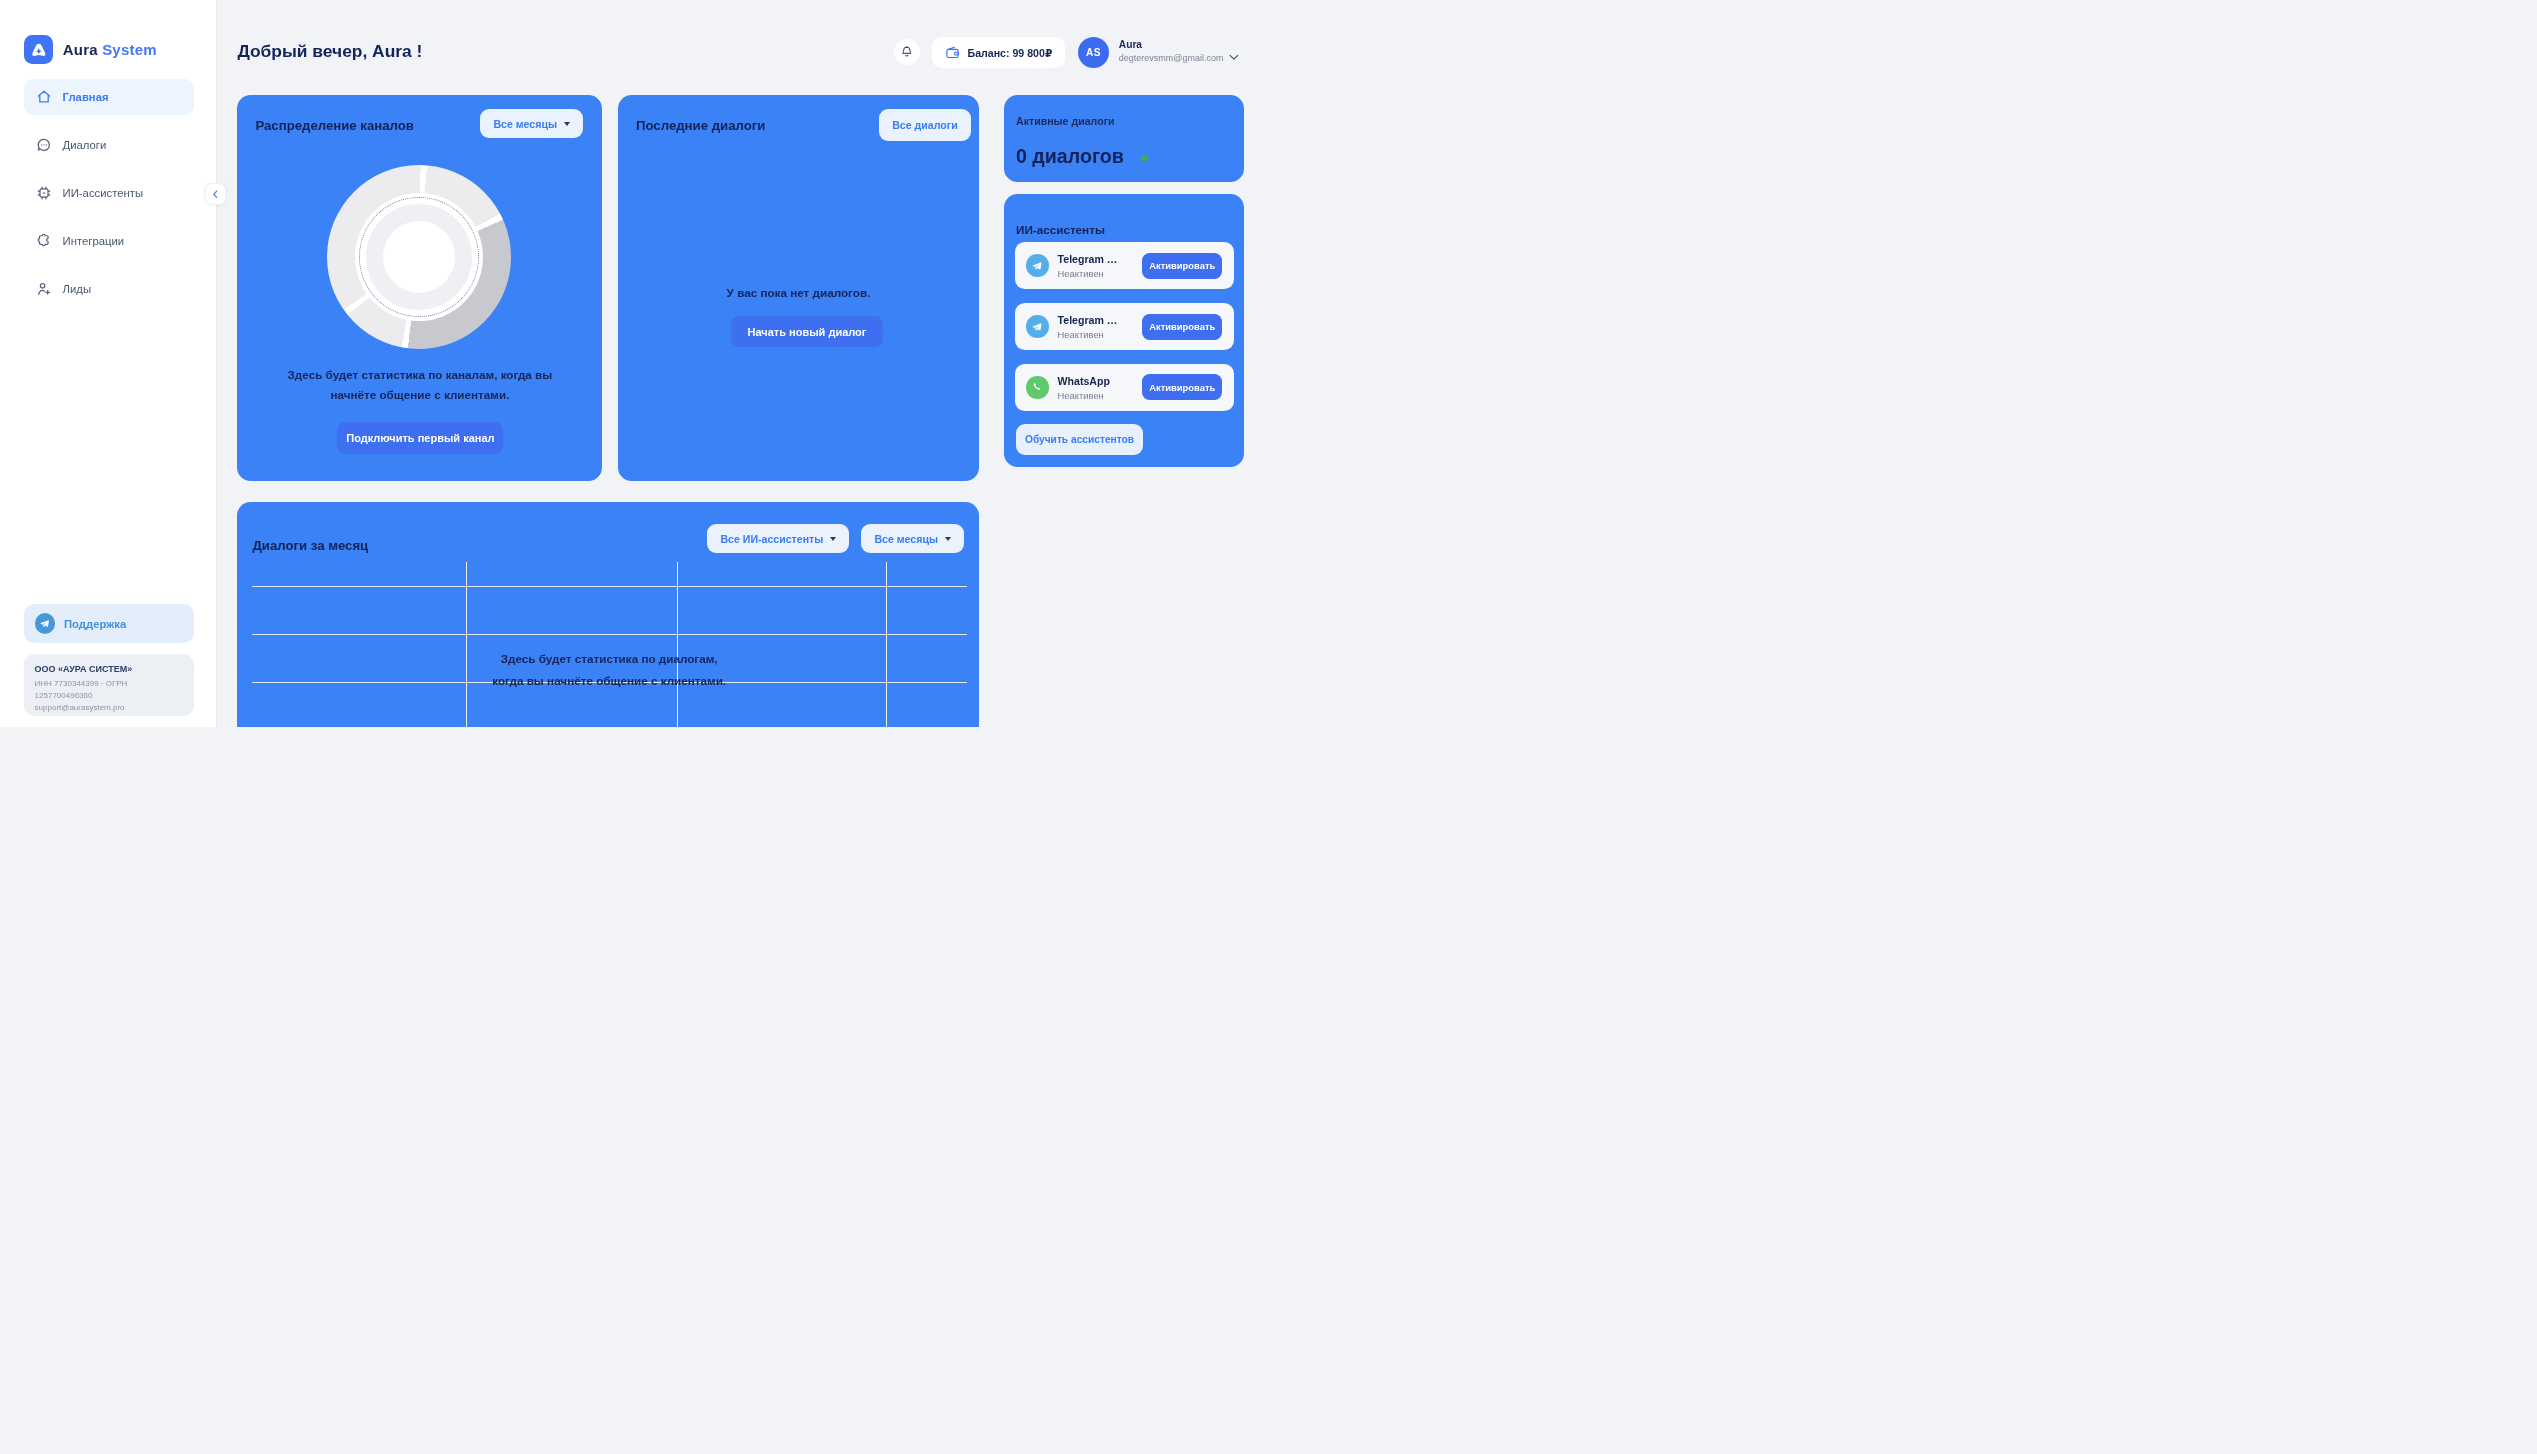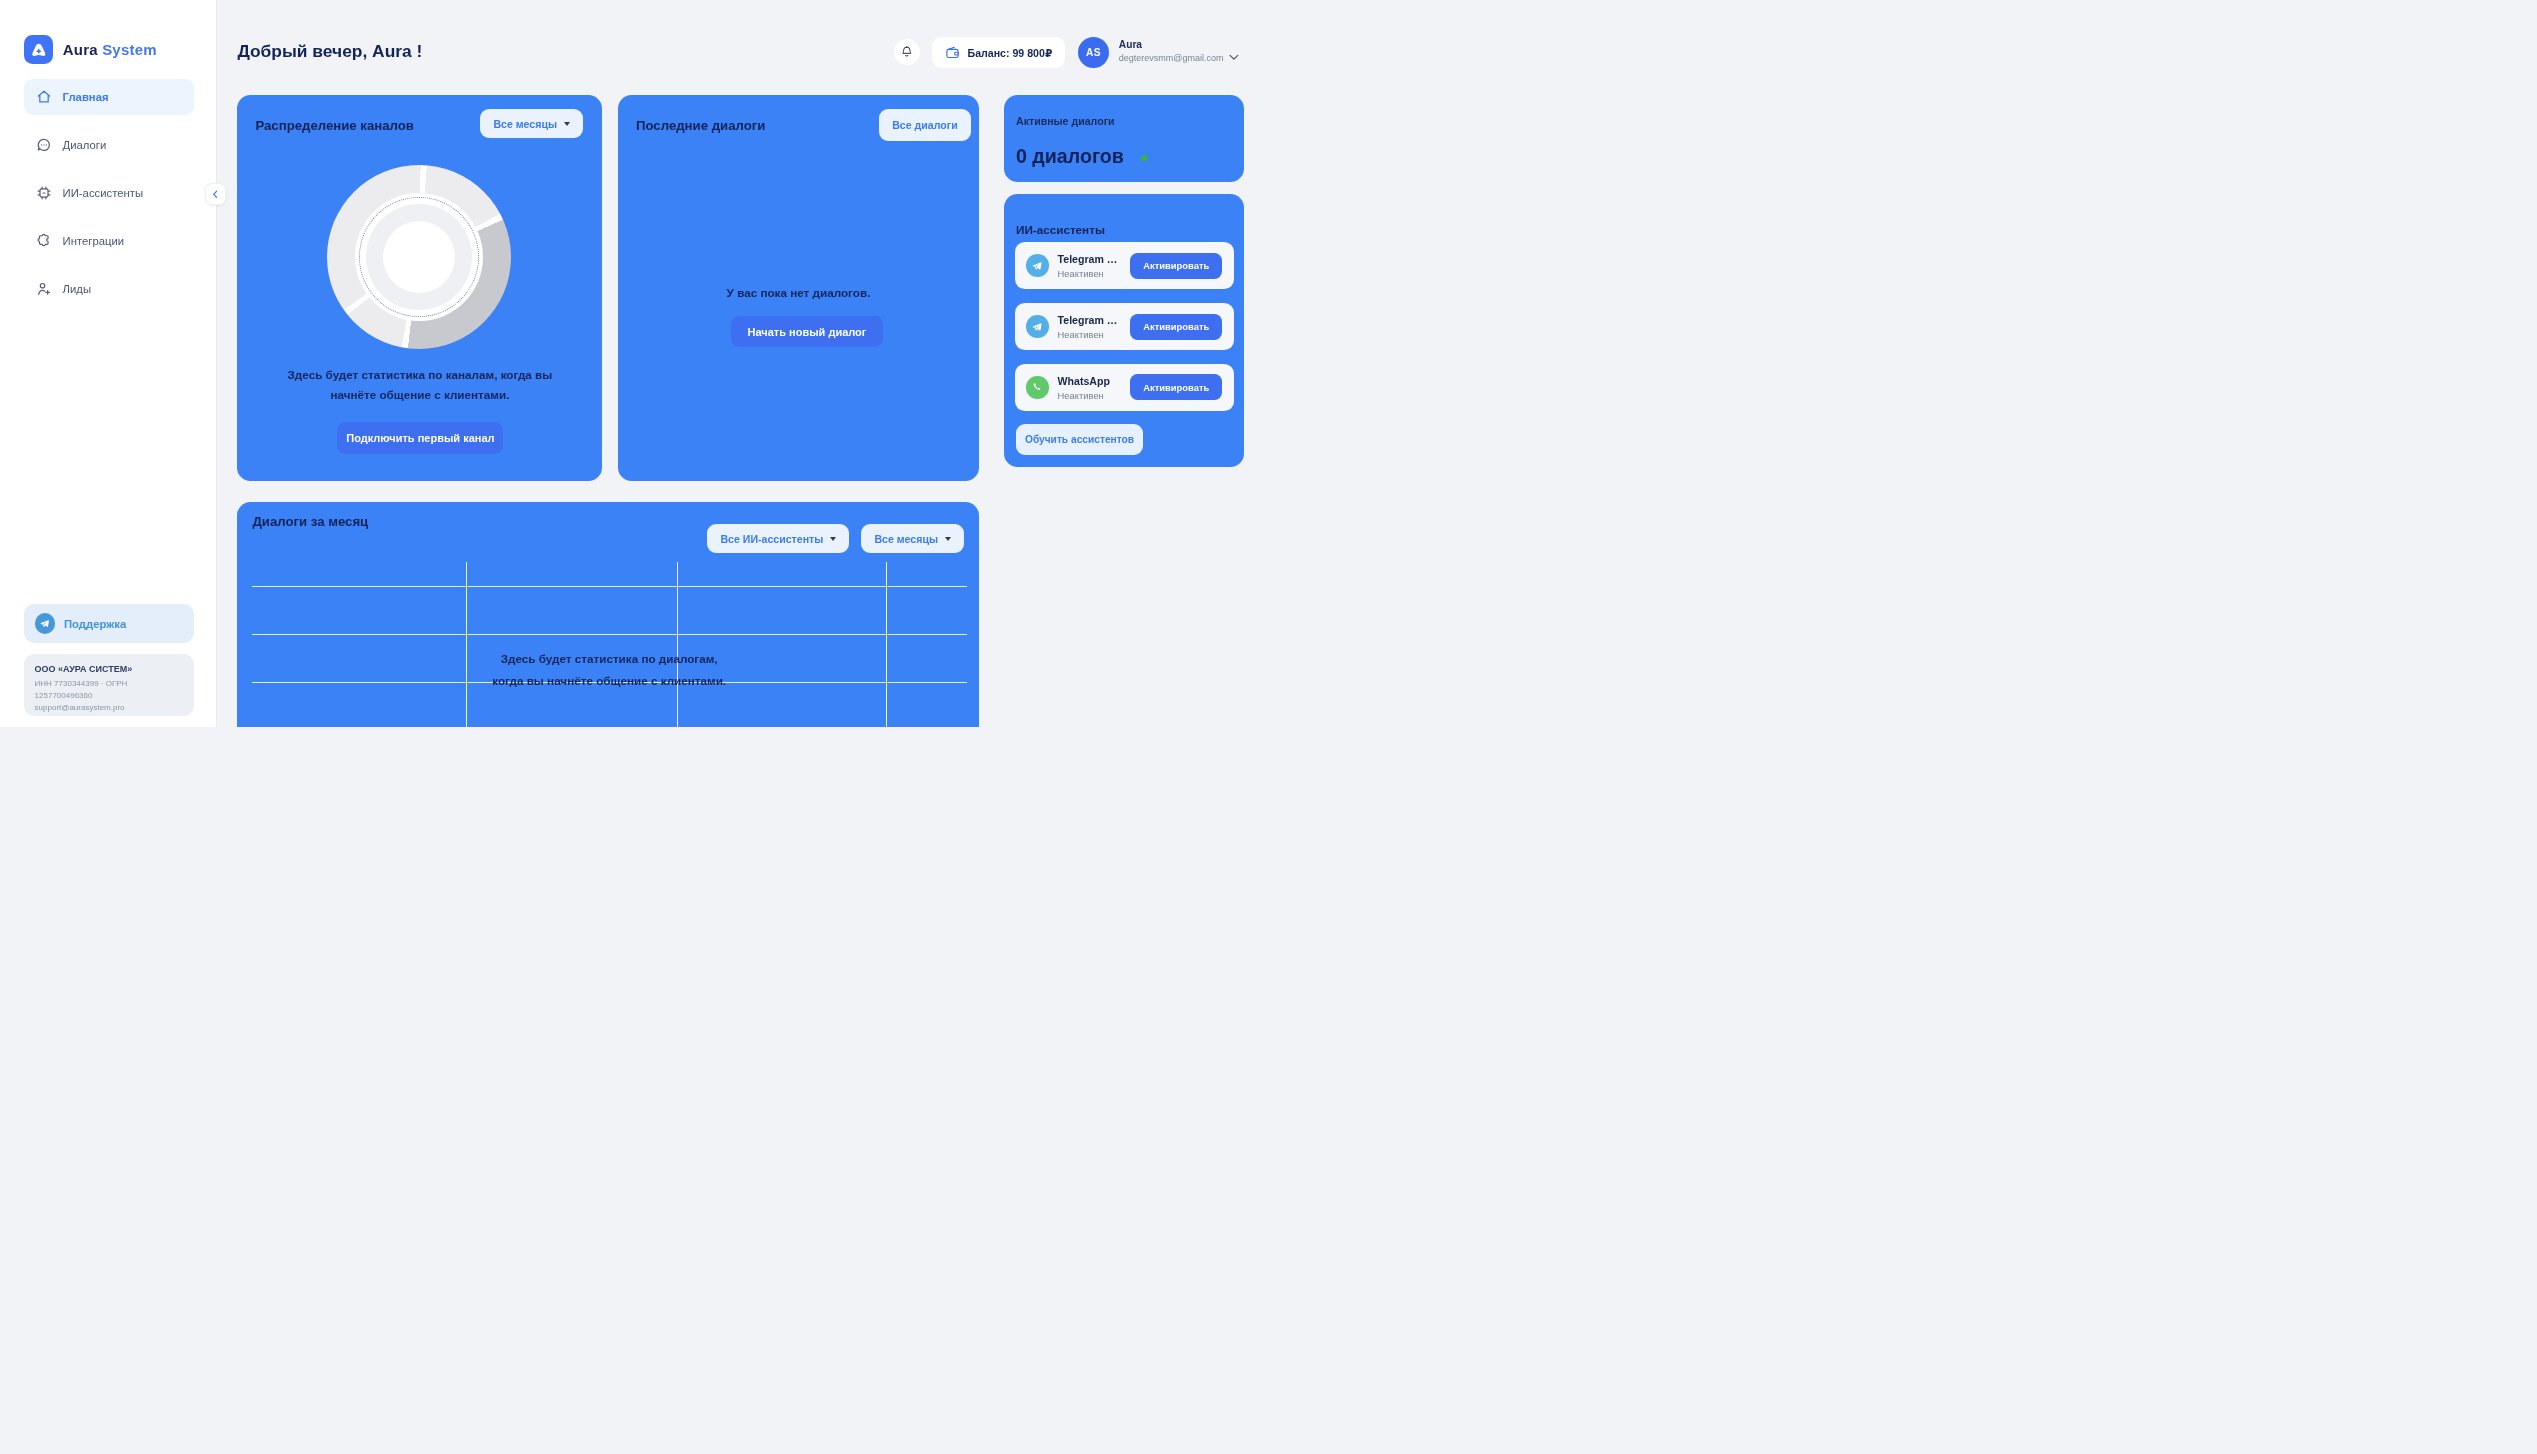--- a/index.html
+++ b/index.html
@@ -116,29 +116,29 @@
   .assist-row:nth-child(2) { margin-bottom:13.6px; }
   .chan-icon { width:22.7px; height:22.7px; border-radius:50%; display:flex; align-items:center;
                justify-content:center; flex:0 0 auto; }
   .chan-icon.telegram { background:#54aee8; }
   .chan-icon.whatsapp { background:#5fc96c; }
   .assist-texts { margin-left:9px; min-width:0; }
   .assist-name { font-size:10.6px; font-weight:700; color:#15254f; white-space:nowrap; overflow:hidden;
                  text-overflow:ellipsis; max-width:69px; }
   .assist-status { font-size:9.4px; color:#76808f; margin-top:2.3px; }
   .assist-action { margin-left:auto; background:#3d6ff0; color:#fff; font-size:9.4px; font-weight:600;
-                   height:26px; padding:0 13px; border-radius:7.6px; display:flex; align-items:center;
+                   height:26px; padding:0 7px; border-radius:7.6px; display:flex; align-items:center;
                    cursor:pointer; white-space:nowrap; }
   .assist-cta { position:absolute; left:12px; top:230px; width:127px; height:31px; background:#e7f1fd;
                 color:#3b7cf3; border-radius:9px; font-size:10.2px; font-weight:600;
                 display:flex; align-items:center; justify-content:center; cursor:pointer; }
 
   
   .card-monthly { left:20.4px; top:502px; width:742px; height:249px; overflow:hidden; }
-  .monthly-title { position:absolute; left:15px; top:12px; font-size:13.2px; font-weight:700; color:#13235a; }
+  .monthly-title { position:absolute; left:15px; top:36px; font-size:13.2px; font-weight:700; color:#13235a; }
   .filter-assist { left:470px; top:22px; }
   .filter-months2 { left:624px; top:22px; }
   .hline { position:absolute; left:14.3px; width:715px; height:0.8px; background:#e4e8ef; }
   .vline { position:absolute; top:60px; bottom:0; width:0.8px; background:#eef0f4; }
   .monthly-empty { position:absolute; left:14.3px; width:715px; top:146px; text-align:center;
                    font-size:11.7px; font-weight:600; color:#16265c; line-height:22px; }
 </style>
 </head>
 <body>
 

